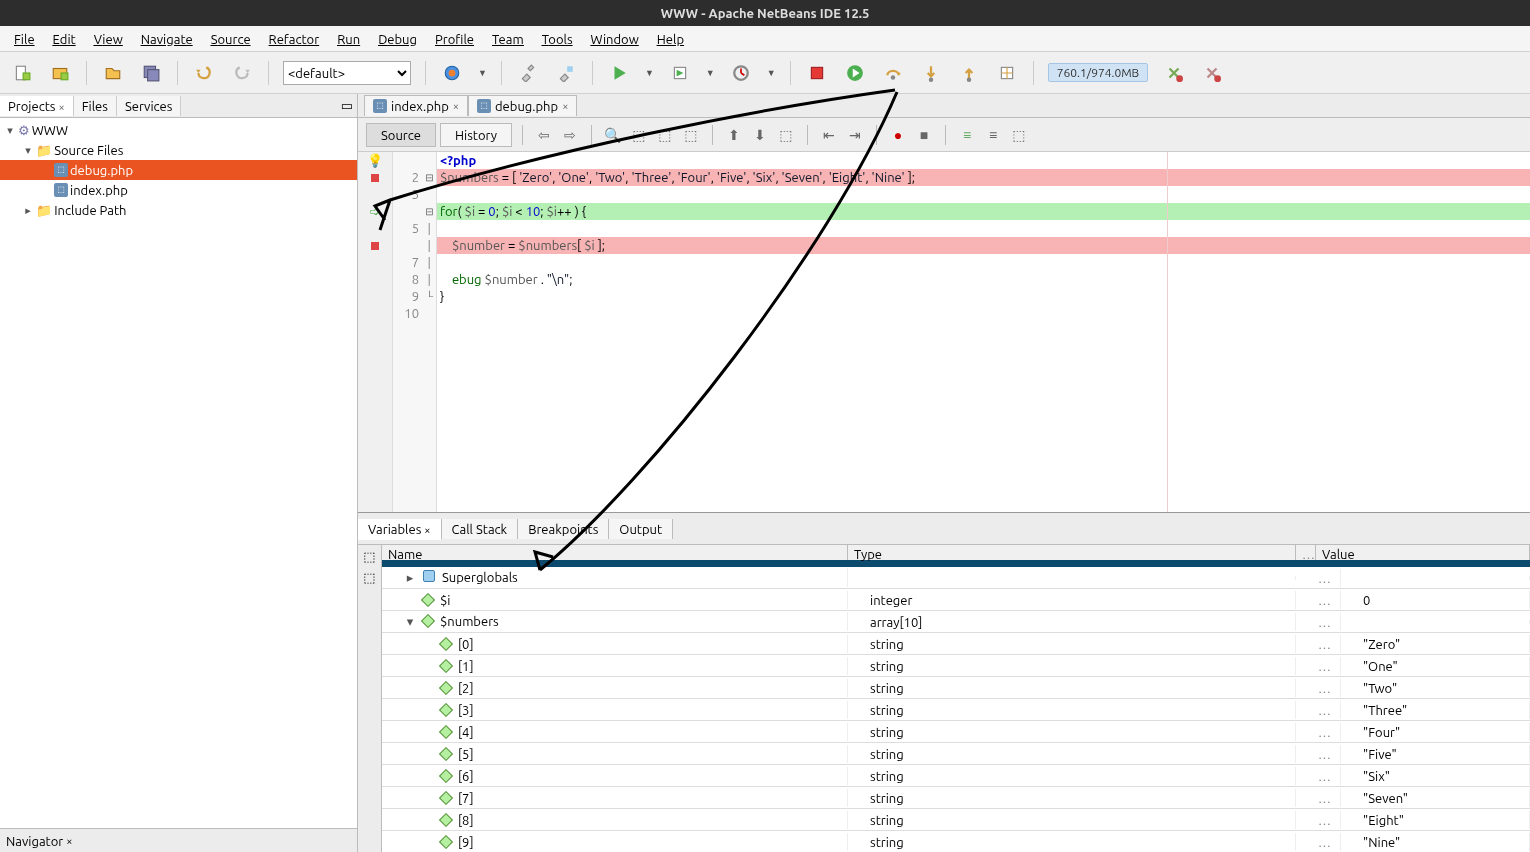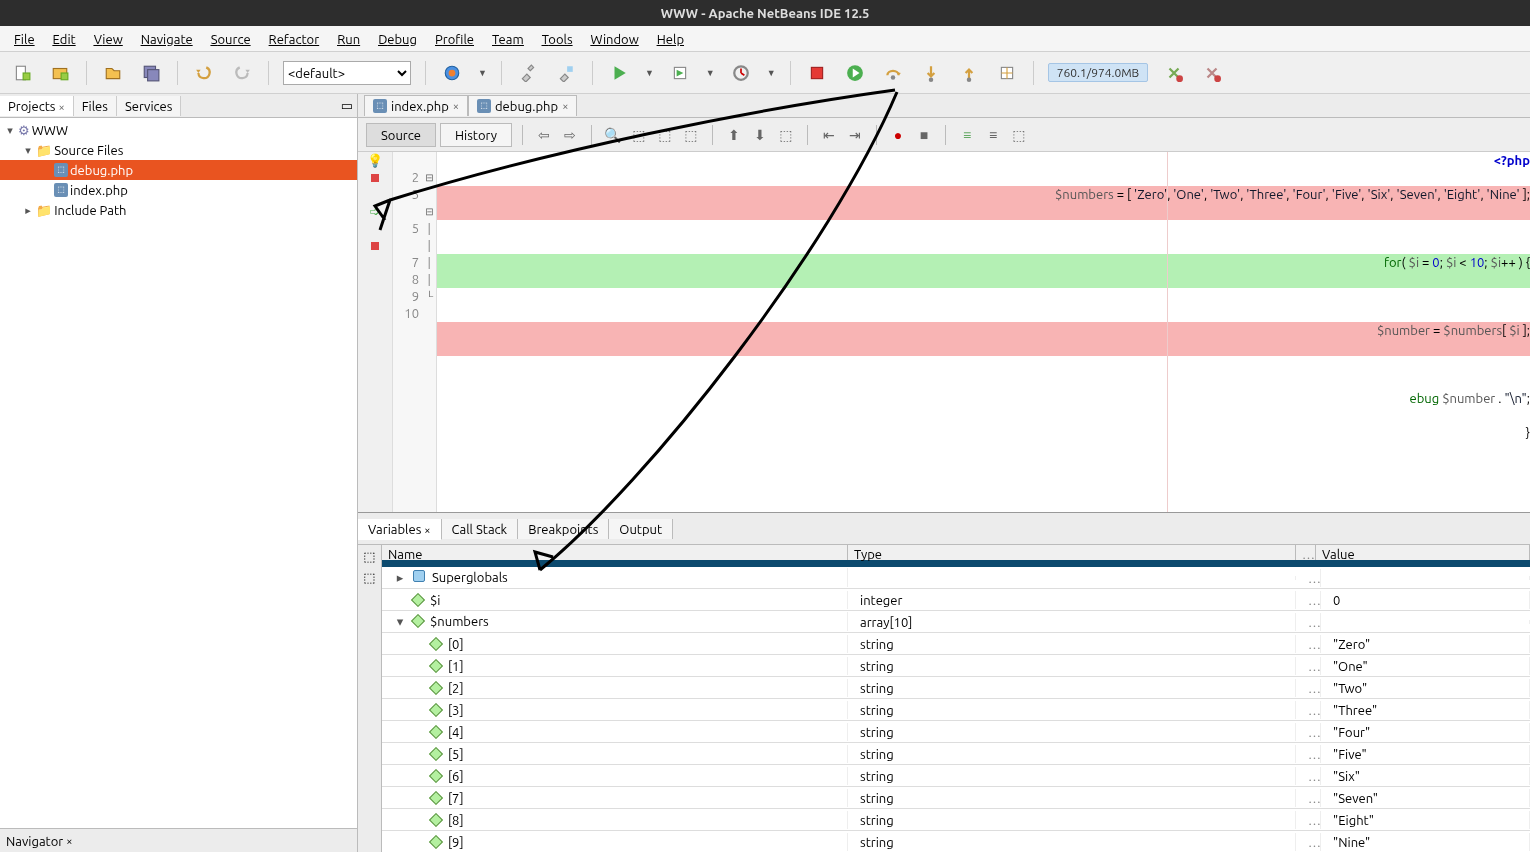--- a/index.html
+++ b/index.html
@@ -38,21 +38,21 @@
 .ed-toolbar .et-tab.active { background: #ddd; }
 .ed-toolbar .et-sep { width:1px; height:20px; background:#bbb; margin: 0 6px;}
 .ed-toolbar .et-icon { width: 22px; height:22px; display:flex; align-items:center; justify-content:center; font-size:14px; color:#666;}
 .ed-toolbar .et-icon.red { color:#c00; }
 .editor { flex: 1; background: #fff; position:relative; overflow: hidden; font-family: "DejaVu Sans Mono","Consolas",monospace; font-size:13px; }
 .editor-body { display:flex; height:100%;}
 .margin { width: 35px; background: #f0f0f0; border-right: 1px solid #ddd; display:flex; flex-direction:column;}
 .gutter { width: 30px; background: #f7f7f7; text-align: right; color:#888; padding-right:4px;}
 .fold { width: 14px; background:#f7f7f7; border-right:1px solid #ddd;}
 .codearea { flex:1; position:relative;}
-.code-line { height: 34px; line-height:17px; white-space: pre; text-align: right; }
+.code-line { height: 17px; line-height:17px; white-space: pre; }
 .margin .box { height:17px; display:flex; align-items:center; justify-content:center;}
 .gutter .ln, .fold .fsym { height:17px; line-height:17px;}
 .fold .fsym{ text-align:center; font-size:10px; color:#666;}
 .line-red { background: #f8b4b4; }
 .line-green { background: #b4f0b4; }
 .rightline { position:absolute; top:0; bottom:0; left: 730px; width:1px; background:#eecccc;}
 .kw { color: #0000cc; font-weight: bold;}
 .key { color: #006600; }
 .str { color: #0f172a; }
 .num { color: #0000cc;}
@@ -61,21 +61,21 @@
 .bp-tabs { height: 32px; display: flex; background: #ececec; border-bottom: 1px solid #bbb; align-items:center;}
 .bp-tabs .bptab { padding: 3px 10px; border-right: 1px solid #bbb; background:#f5f5f5;}
 .bp-tabs .bptab.active { background:#fff; border-bottom: 1px solid #fff; position:relative; top:1px;}
 .bp-tabs .close-x{font-size:11px; margin-left:3px;}
 .bp-content { flex:1; display:flex; overflow:hidden;}
 .bp-side { width: 24px; background:#ececec; border-right:1px solid #bbb; display:flex; flex-direction:column; gap:6px; padding-top:4px; align-items:center;}
 .bp-table { flex:1; overflow:auto; background:#fff;}
 .bp-header { display:flex; background:#f0f0f0; border-bottom:7px solid #0c4a6e; height:22px;}
 .bp-header > div { border-right:1px solid #bbb; padding: 2px 6px;}
 .bp-row { display:flex; border-bottom:1px solid #ddd; height:22px; align-items:center;}
-.bp-row > div { border-right:1px solid #eee; padding: 2px 12px; overflow:hidden; white-space:nowrap;}
+.bp-row > div { border-right:1px solid #eee; padding: 2px 22px; overflow:hidden; white-space:nowrap;}
 .c-name { width: 466px;}
 .c-type { width: 448px;}
 .c-dots { width: 20px; text-align:center; color:#888;}
 .c-value { flex:1;}
 .diamond { display:inline-block; width:10px; height:10px; transform:rotate(45deg); background:#b4f0a0; border:1px solid #5a9040; margin: 0 4px;}
 .diamond.blue { background:#a0d0f0; border-color:#4080b0; border-radius:2px; transform:none; width:12px; height:12px;}
 .exp2 { width:12px; display:inline-block; text-align:center; color:#555;}
 .annotation { position:absolute; pointer-events:none; }
 svg.icon { width:18px; height:18px;}
 .php-icon { width:14px; height:14px; display:inline-block; background:#6a8fb5; border-radius:2px; font-size:8px; color:#fff; text-align:center; line-height:14px;}

